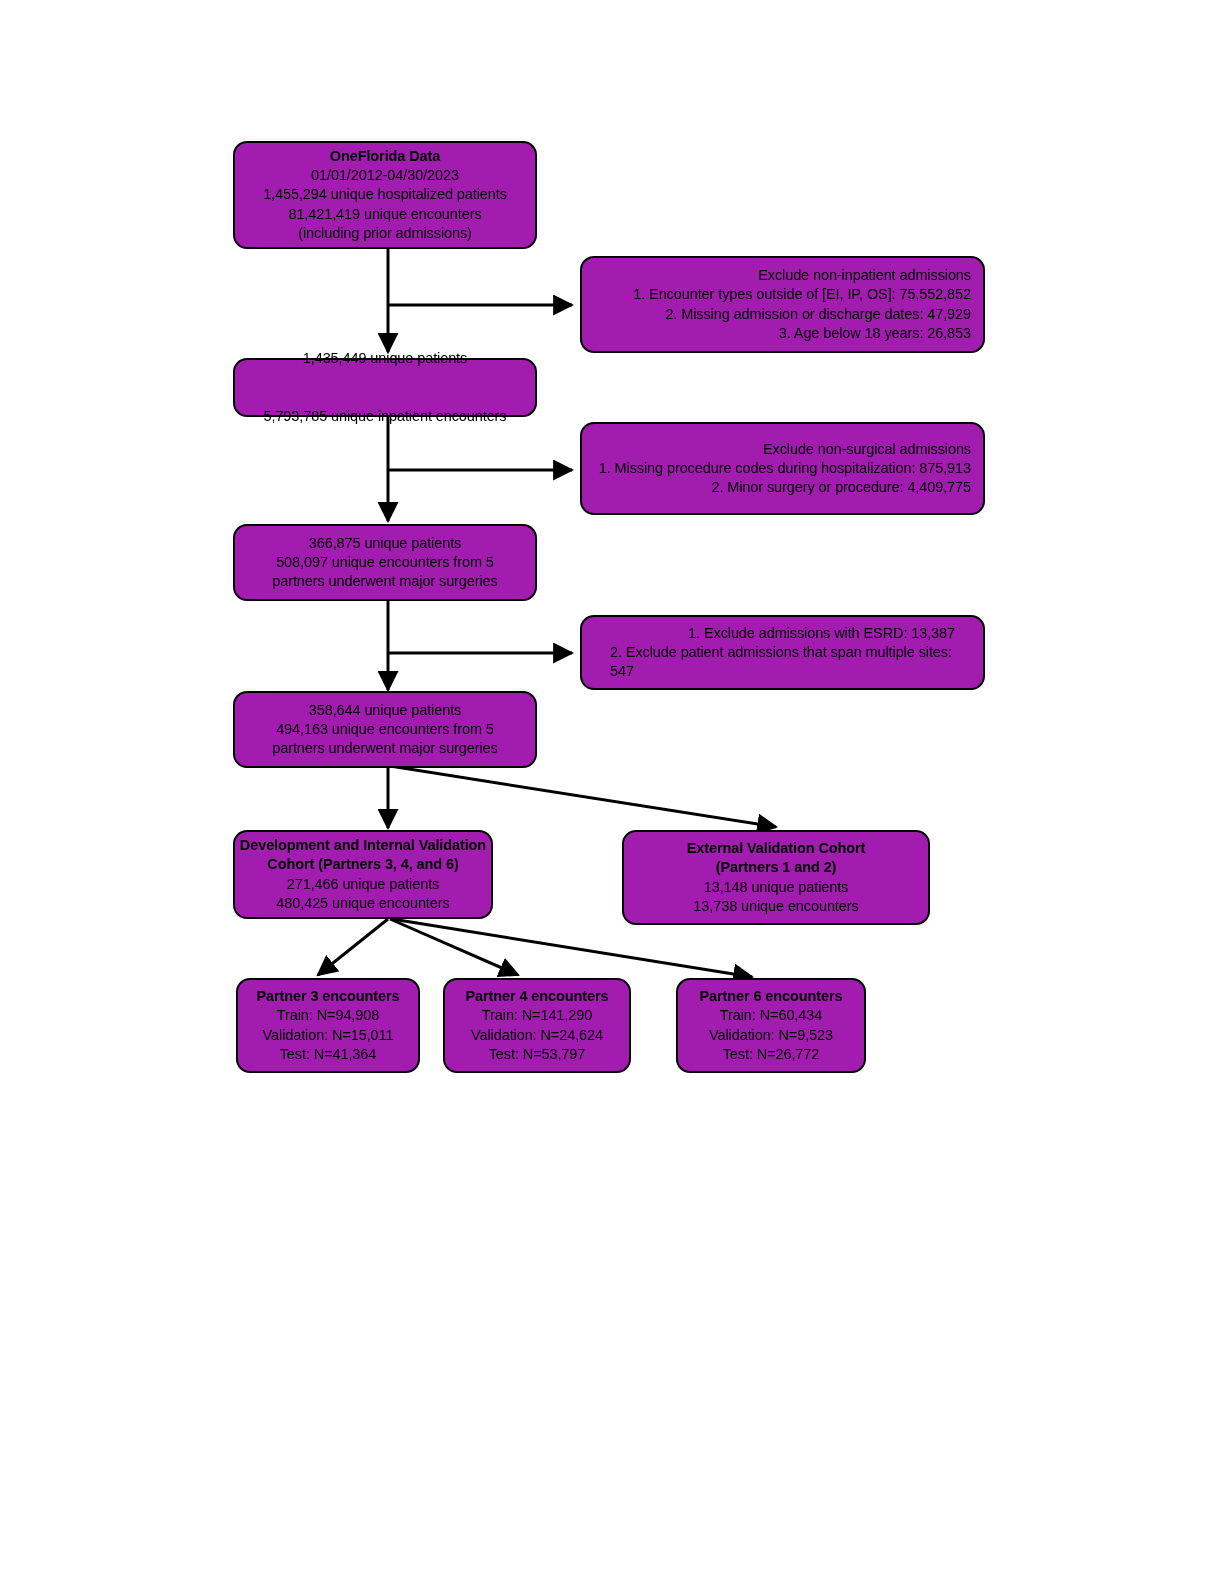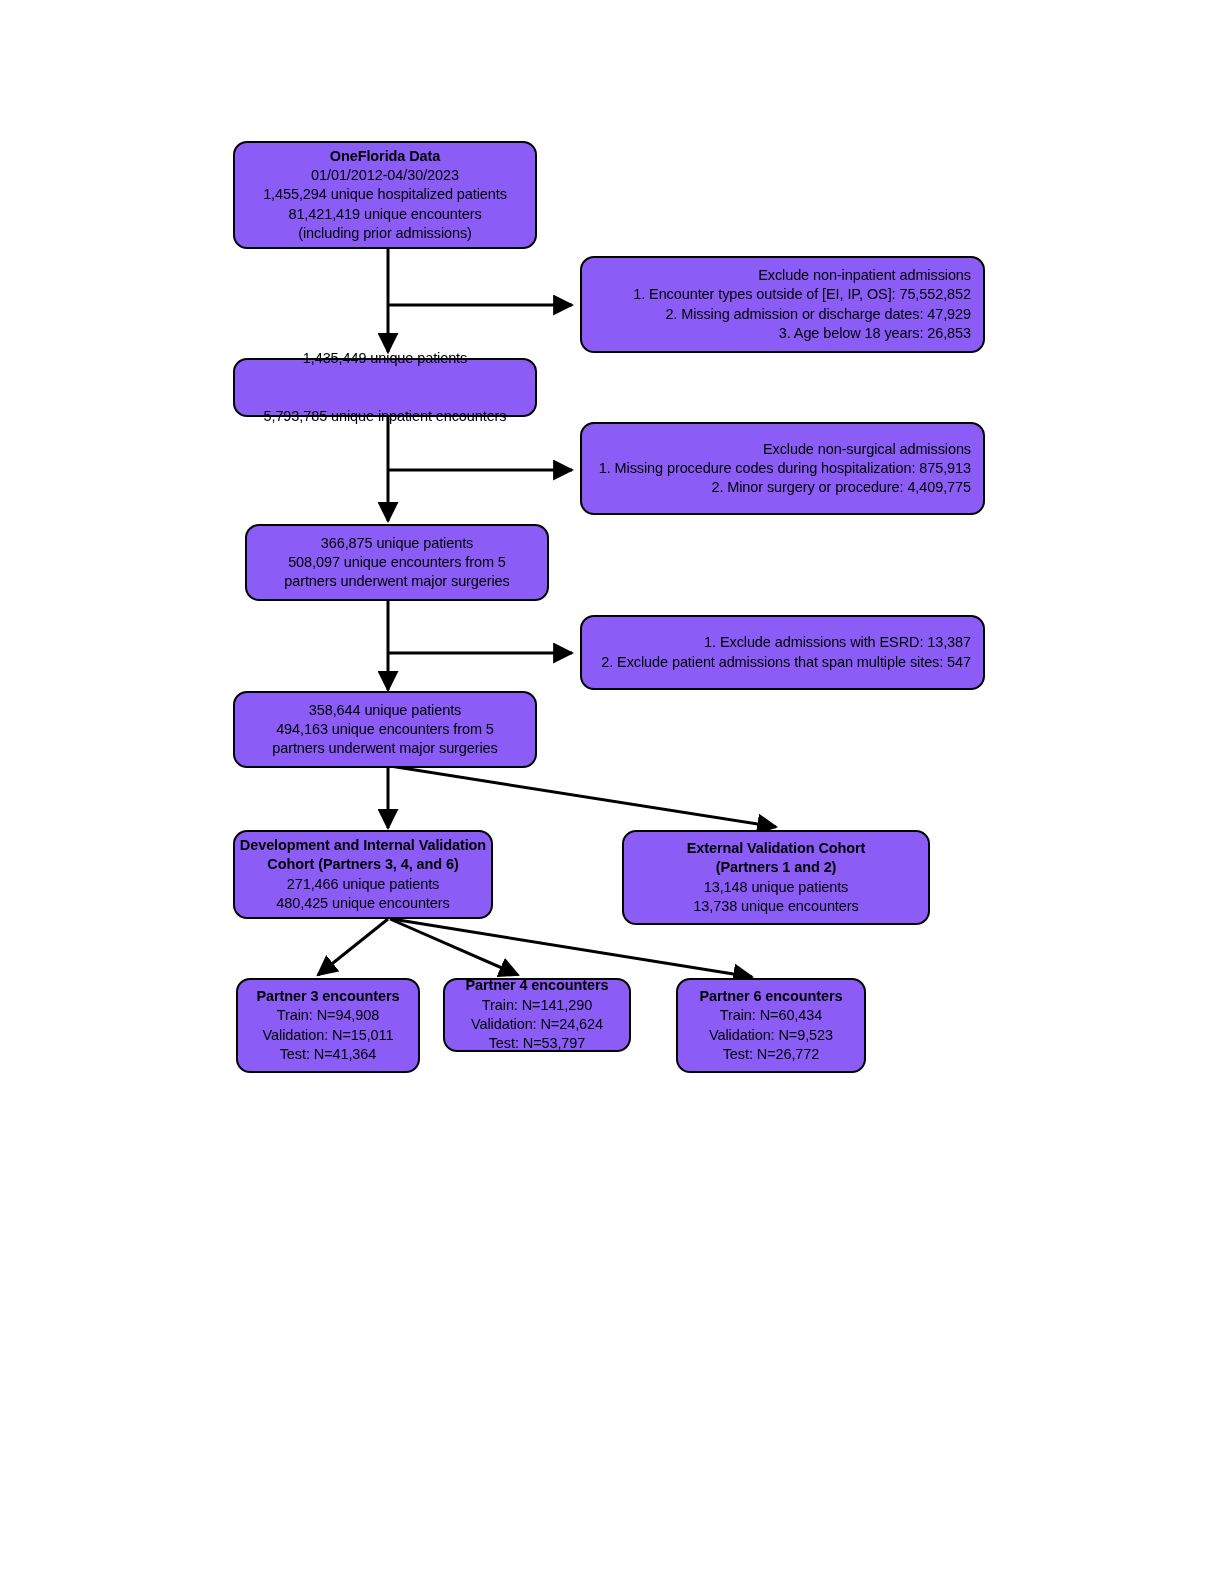--- a/index.html
+++ b/index.html
@@ -18,21 +18,21 @@
     height: 1585px;
     background: #ffffff;
     overflow: hidden;
   }
   
   .node {
     position: absolute;
     box-sizing: border-box;
     border: 2.5px solid #000000;
     border-radius: 14px;
-    background: #8b5cf6;
+    background: #a21caf;
     display: flex;
     flex-direction: column;
     justify-content: center;
     z-index: 2;
   }
   .node.centered { align-items: center; text-align: center; }
   .node.lefted   { align-items: flex-end; text-align: left; }
   .node .line {
     font-size: 14.5px;
     line-height: 1.33;
@@ -105,27 +105,27 @@
     <div class="line pad">1,435,449 unique patients</div>
     <div class="line pad">5,793,785 unique inpatient encounters</div>
   </div>
 
   <div class="node lefted" style="left:580px; top:422px; width:405px; height:93px; padding:0 12px;">
     <div class="line">Exclude non-surgical admissions</div>
     <div class="line">1. Missing procedure codes during hospitalization: 875,913</div>
     <div class="line">2. Minor surgery or procedure: 4,409,775</div>
   </div>
 
-  <div class="node centered" style="left:233px; top:524px; width:304px; height:77px;margin-left:12px;">
+  <div class="node centered" style="left:233px; top:524px; width:304px; height:77px;">
     <div class="line pad">366,875 unique patients</div>
     <div class="line pad">508,097 unique encounters from 5</div>
     <div class="line pad">partners underwent major surgeries</div>
   </div>
 
-  <div class="node lefted" style="left:580px; top:615px; width:405px; height:75px; padding:6px 12px;">
+  <div class="node lefted" style="left:580px; top:615px; width:405px; height:75px; padding:6px 28px;">
     <div class="line">1. Exclude admissions with ESRD: 13,387</div>
     <div class="line">2. Exclude patient admissions that span multiple sites: 547</div>
   </div>
 
   <div class="node centered" style="left:233px; top:691px; width:304px; height:77px;">
     <div class="line pad">358,644 unique patients</div>
     <div class="line pad">494,163 unique encounters from 5</div>
     <div class="line pad">partners underwent major surgeries</div>
   </div>
 
@@ -143,21 +143,21 @@
     <div class="line pad">13,738 unique encounters</div>
   </div>
 
   <div class="node centered" style="left:236px; top:978px; width:184px; height:95px;">
     <div class="line bold pad">Partner 3 encounters</div>
     <div class="line pad">Train: N=94,908</div>
     <div class="line pad">Validation: N=15,011</div>
     <div class="line pad">Test: N=41,364</div>
   </div>
 
-  <div class="node centered" style="left:443px; top:978px; width:188px; height:74px;">
+  <div class="node centered" style="left:443px; top:978px; width:188px; height:95px;">
     <div class="line bold pad">Partner 4 encounters</div>
     <div class="line pad">Train: N=141,290</div>
     <div class="line pad">Validation: N=24,624</div>
     <div class="line pad">Test: N=53,797</div>
   </div>
 
   <div class="node centered" style="left:655px; top:978px; width:190px; height:95px;margin-left:21px;">
     <div class="line bold pad">Partner 6 encounters</div>
     <div class="line pad">Train: N=60,434</div>
     <div class="line pad">Validation: N=9,523</div>

